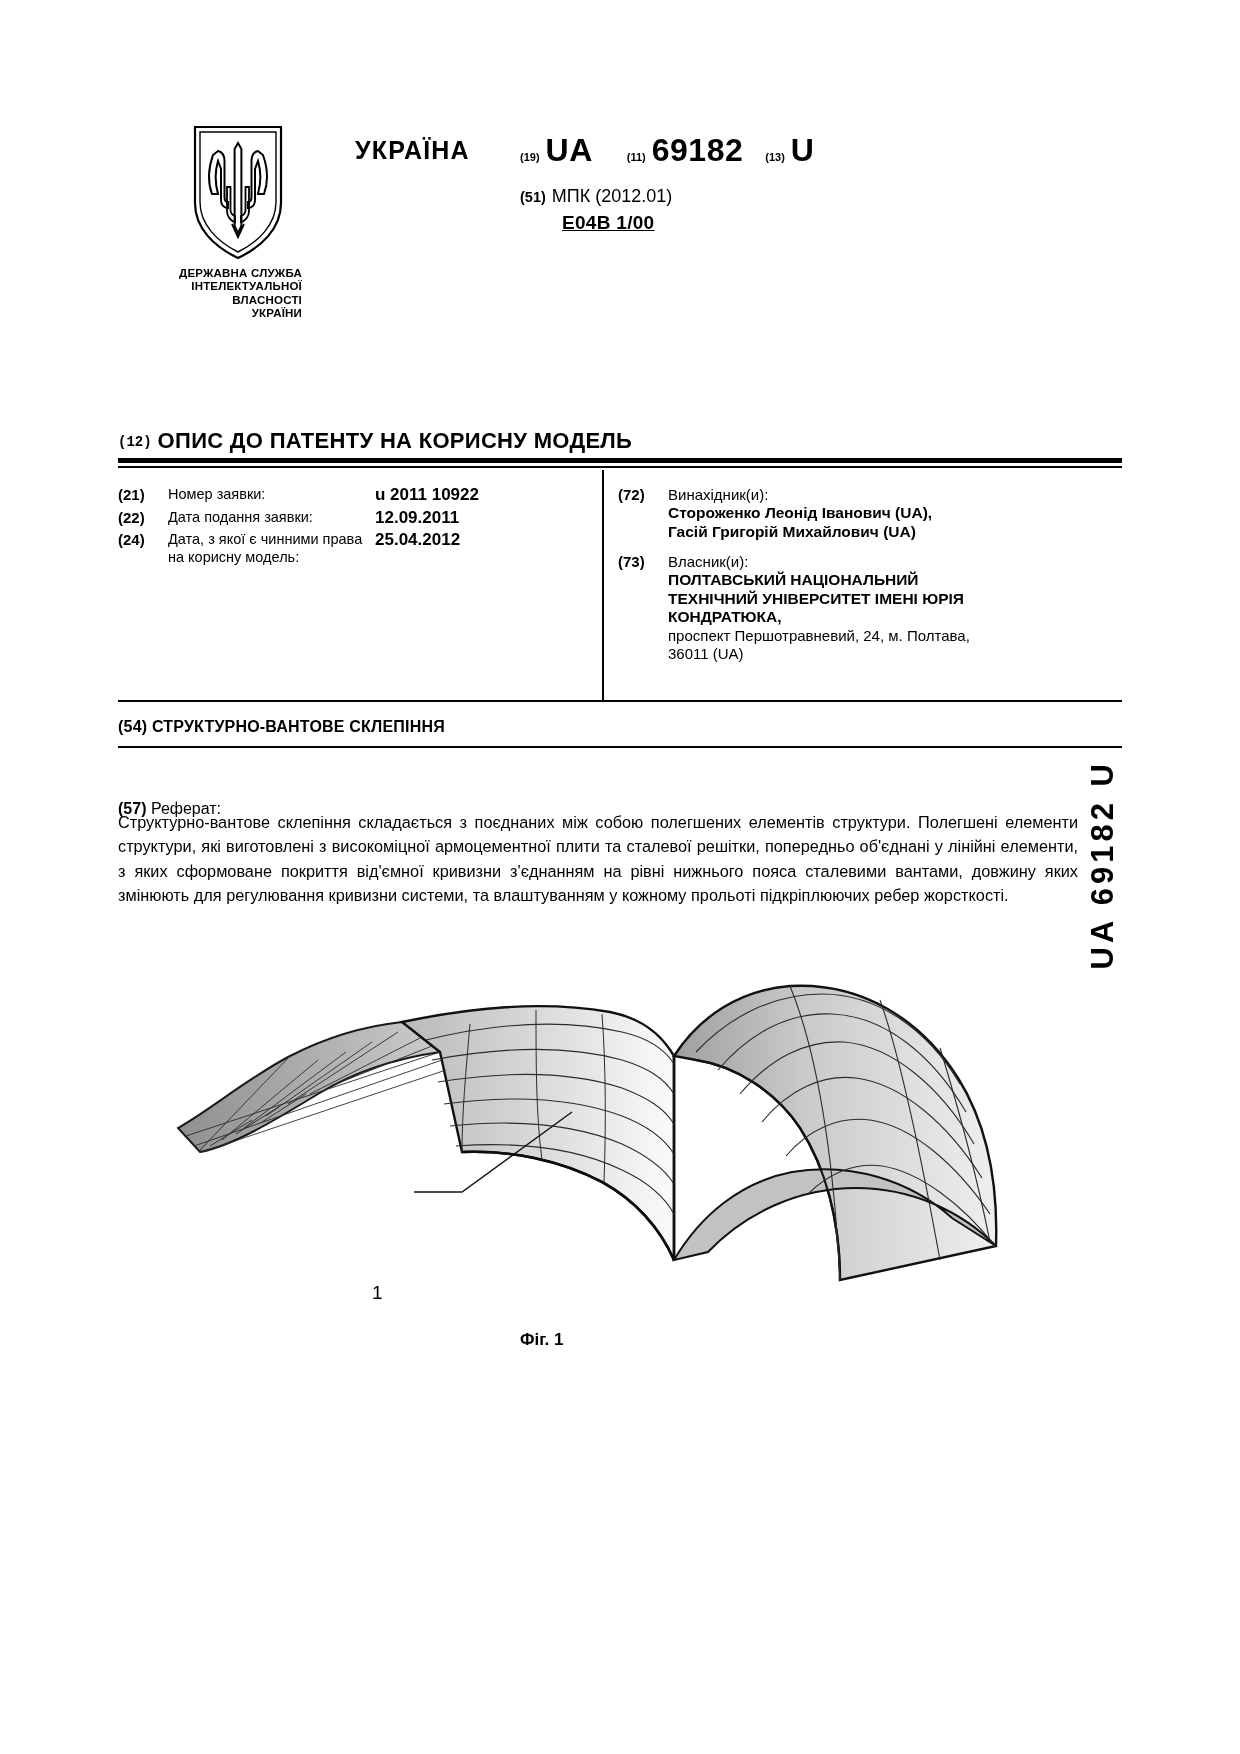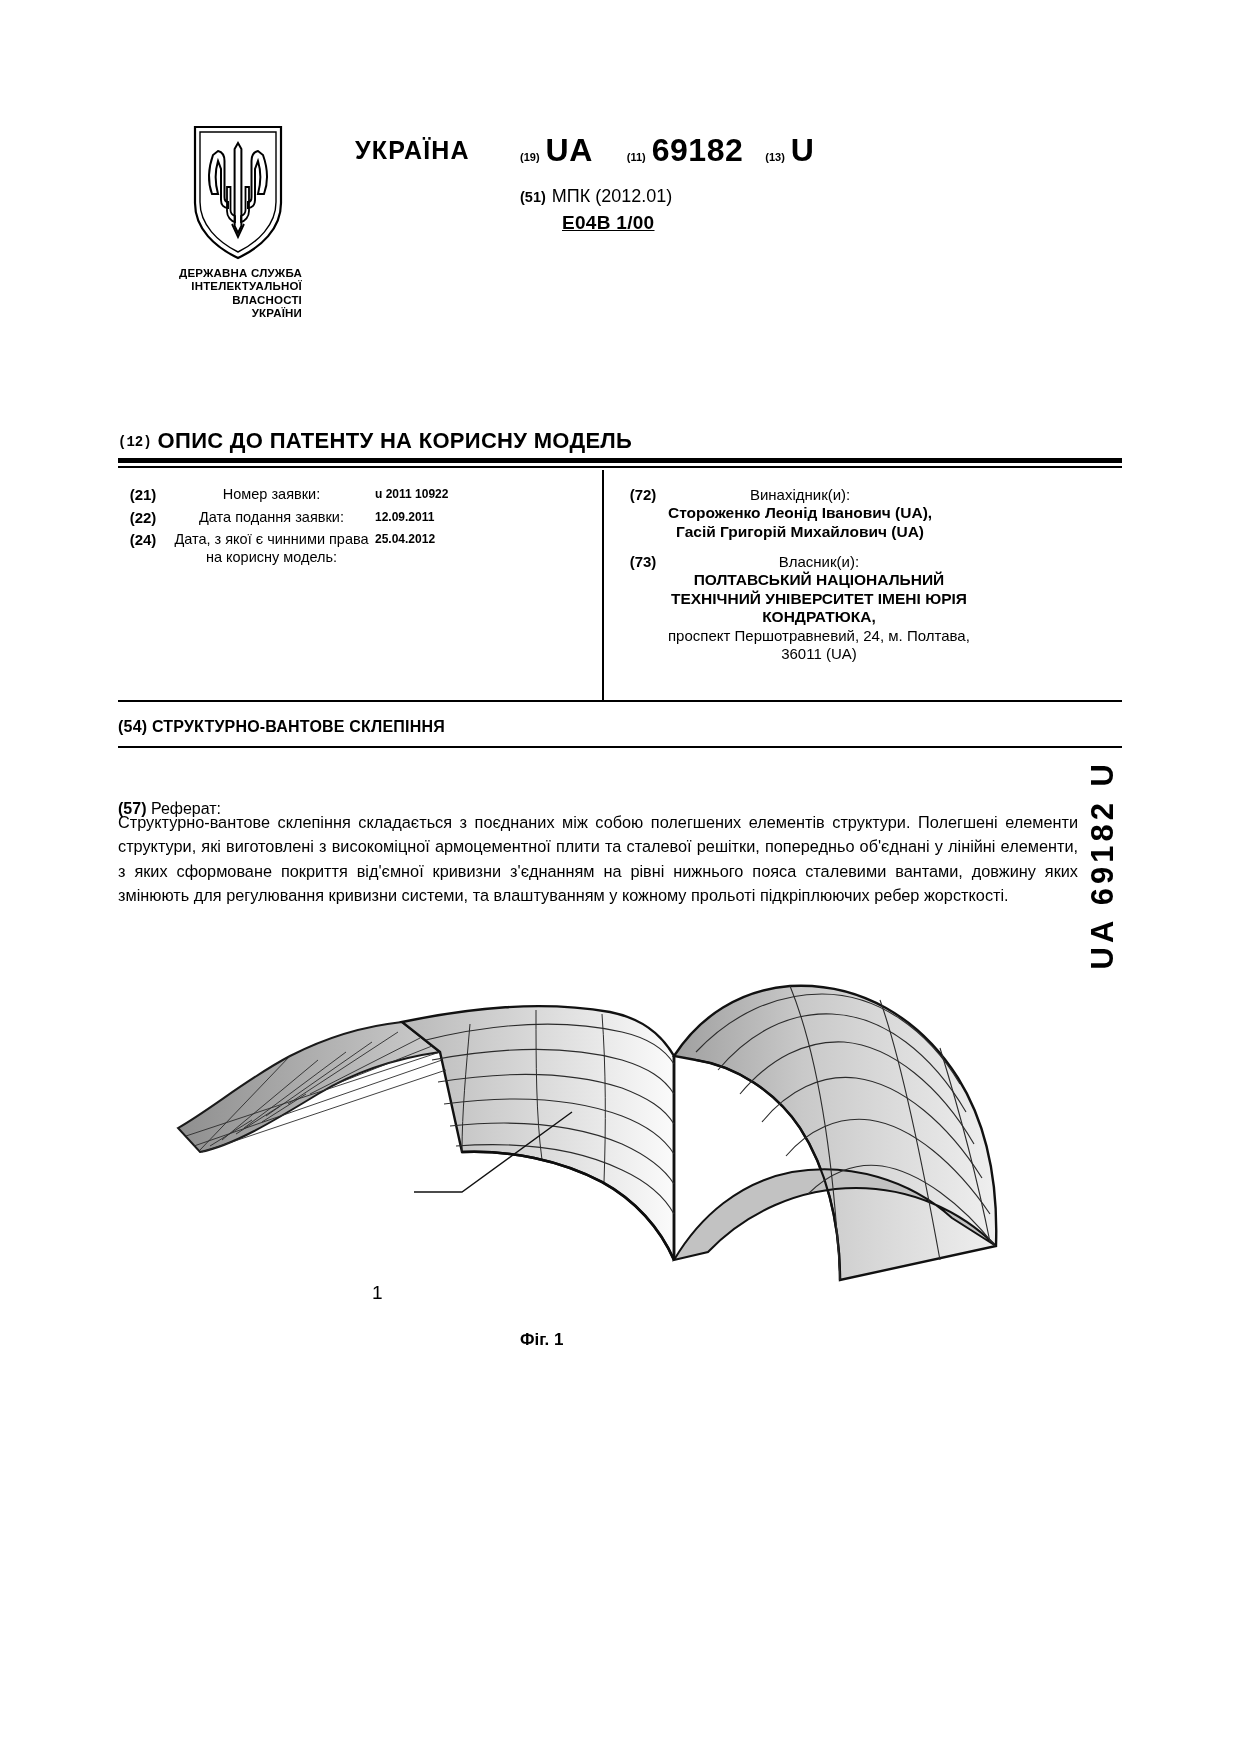--- a/index.html
+++ b/index.html
@@ -33,31 +33,31 @@
   .ipc-code { position:absolute; left:562px; top:94px; font-size:19px; font-weight:bold; letter-spacing:0.3px;text-decoration:underline; }
 
   
   .doctitle { position:absolute; left:118px; top:428px; width:1004px; }
   .doctitle .inid { font-size:14px; font-weight:bold; vertical-align:2px;font-family:Liberation Mono, monospace; }
   .doctitle .txt { font-size:22px; font-weight:bold; letter-spacing:0.3px; margin-left:6px; }
   .rule-thick { position:absolute; left:118px; top:458px; width:1004px; height:5px; background:#000; }
   .rule-thin  { position:absolute; left:118px; top:466px; width:1004px; height:1.6px; background:#000; }
 
   
-  .biblio { position:absolute; left:118px; top:468px; width:1004px; height:234px;text-align:center; }
+  .biblio { position:absolute; left:118px; top:468px; width:1004px; height:234px; }
   .biblio .vline { position:absolute; left:484px; top:2px; width:1.5px; height:232px; background:#000; }
   .biblio-bottom { position:absolute; left:118px; top:700px; width:1004px; height:1.5px; background:#000; }
 
   .left-col { position:absolute; left:0; top:18px; width:470px; }
   .right-col{ position:absolute; left:500px; top:18px; width:500px; }
 
   .brow { display:flex; margin-bottom:5px; }
   .binid { width:50px; flex:0 0 50px; font-size:15px; font-weight:bold; }
   .blabel { font-size:14.5px; line-height:17.5px; }
-  .bval { font-size:12px; font-weight:bold; line-height:17.5px; }
+  .bval { font-size:17px; font-weight:bold; line-height:17.5px; }
   .lbl-w { flex:0 0 207px; width:207px; }
 
   .rlabel { font-size:15px; line-height:18px; }
   .rbold { font-size:15.5px; font-weight:bold; line-height:18.5px; }
   .rnorm { font-size:15px; line-height:18.5px; }
   .rbody { margin-left:0; }
 
   
   .t54 { position:absolute; left:118px; top:718px; font-size:16px; font-weight:bold; letter-spacing:0.2px; }
   .t54 .inid { font-weight:bold; }

